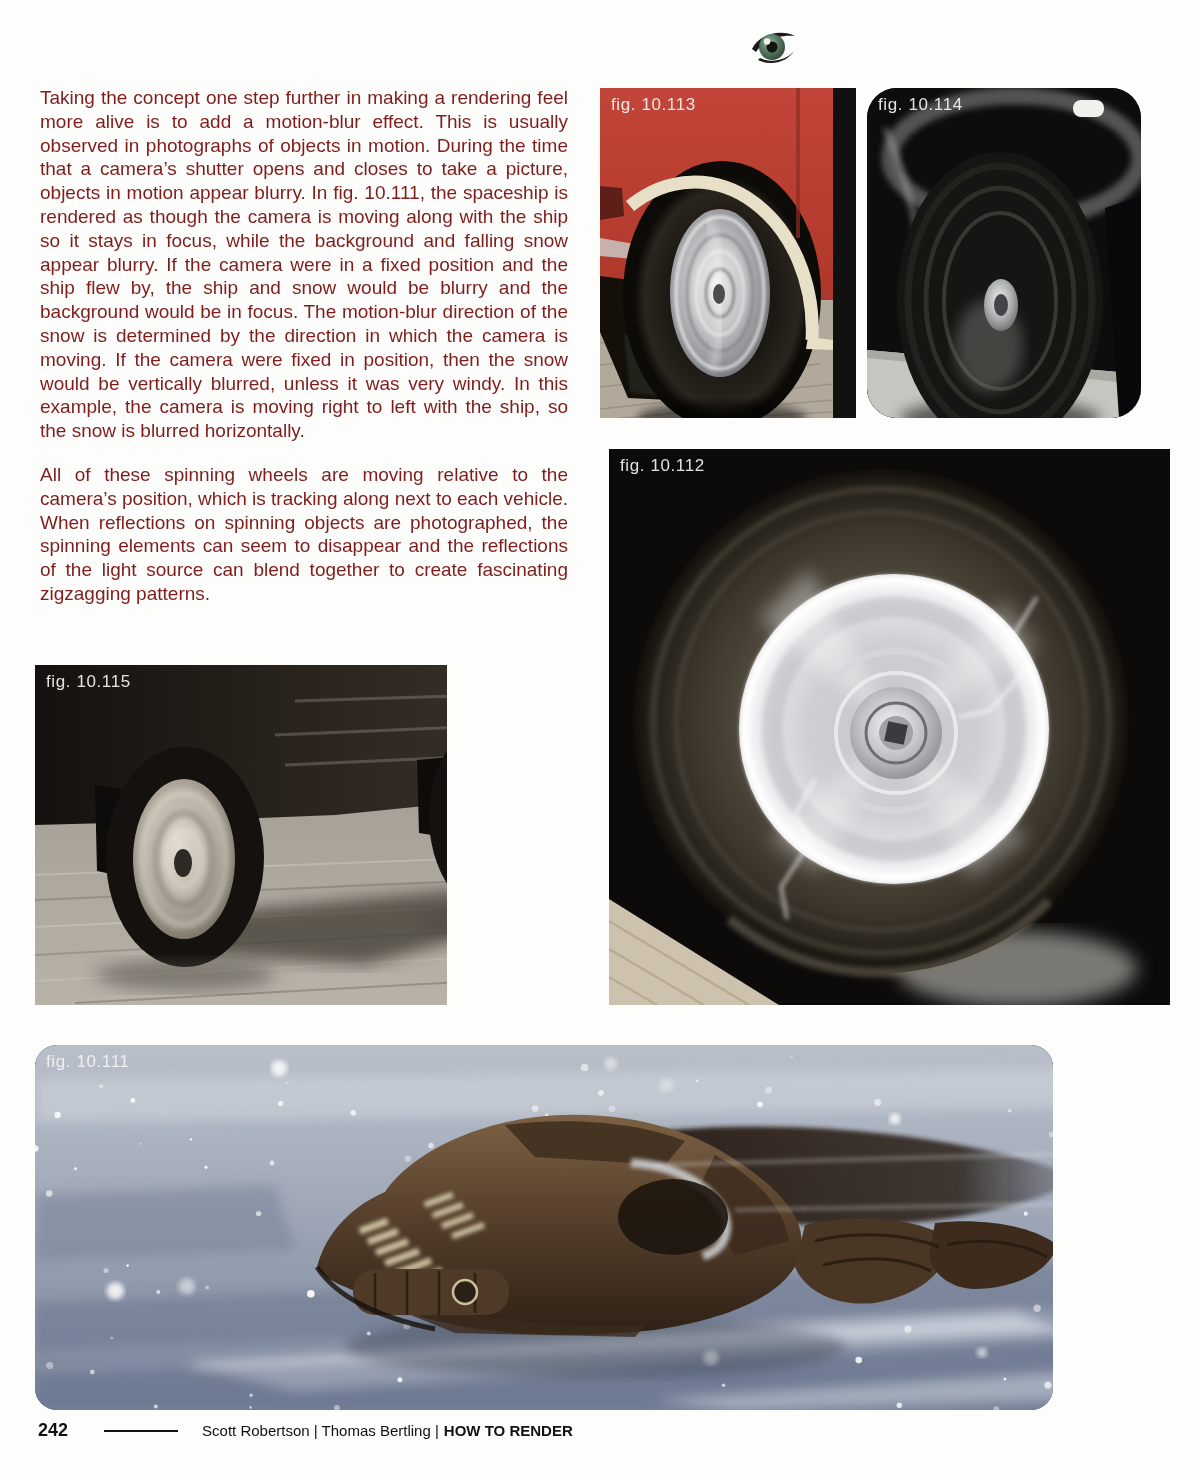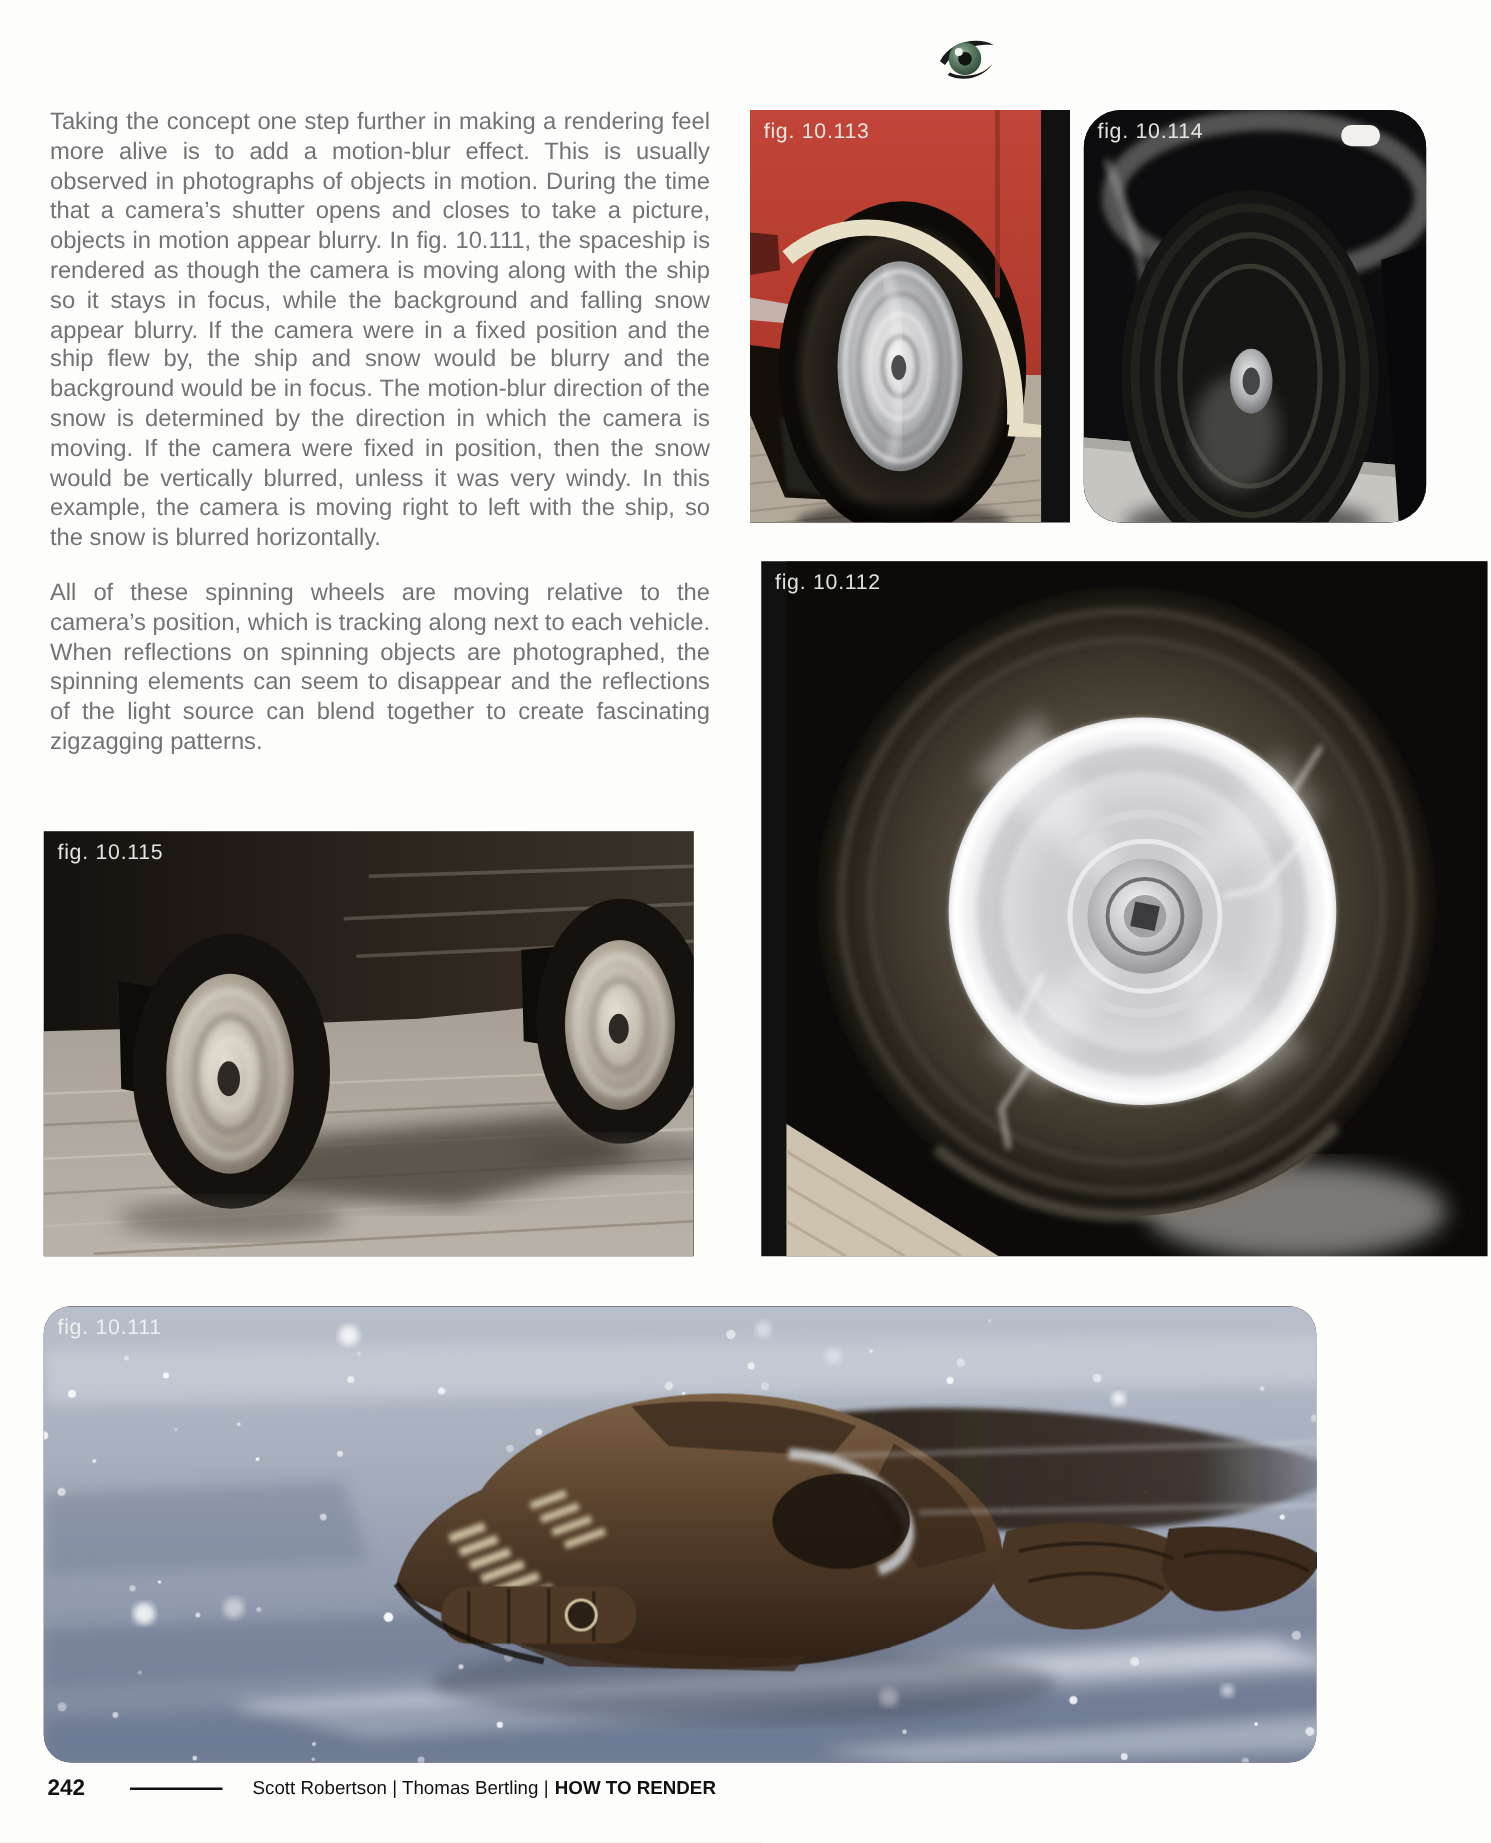--- a/index.html
+++ b/index.html
@@ -7,21 +7,21 @@
     position:relative; width:1193px; height:1474px; background:#fdfdfc;
     font-family:"Liberation Sans", sans-serif; margin:0 auto; overflow:hidden;
   }
   .page-title{
     position:absolute; left:40px; top:28px; margin:0;
     font-size:27px; font-weight:bold; letter-spacing:-0.3px; color:#0c0c0c;
   }
   .eye-icon-wrap{ position:absolute; left:748px; top:27px; width:52px; height:38px; }
   .text-col{
     position:absolute; left:40px; top:86px; width:528px;
-    font-size:19px; line-height:23.8px; color:#737373;
+    font-size:19px; line-height:23.8px; color:#7f1d1d;
     text-align:justify;
   }
   .text-col p{ margin:0; }
   .text-col p + p{ margin-top:20px; }
   .fig{ position:absolute; overflow:hidden; background:#111; }
   .fig svg{ display:block; }
   .fig-label{
     position:absolute; left:11px; top:7px; color:#f4f4f2; font-size:17px;
     letter-spacing:0.6px; opacity:0.92;
   }
@@ -151,21 +151,21 @@
         <ellipse cx="133" cy="212" rx="74" ry="112" stroke="#32322c" stroke-width="5"></ellipse>
         <ellipse cx="133" cy="213" rx="56" ry="88" stroke="#3c3c35" stroke-width="4"></ellipse>
       </g>
       <ellipse cx="122" cy="258" rx="34" ry="46" fill="#8d8d88" opacity="0.4" filter="url(#b4)"></ellipse>
       <ellipse cx="134" cy="217" rx="17" ry="26" fill="url(#hub114)"></ellipse>
       <ellipse cx="134" cy="217" rx="7" ry="11" fill="#44454a"></ellipse>
     </svg>
     <span class="fig-label">fig. 10.114</span>
   </div>
 
-  <div class="fig" style="left:609px; top:449px; width:561px; height:556px;padding-left:20px;">
+  <div class="fig" style="left:609px; top:449px; width:561px; height:556px;">
     <svg width="561" height="556" viewBox="0 0 561 556">
       <defs>
         <radialGradient id="tire112" cx="50%" cy="50%" r="50%">
           <stop offset="58%" stop-color="#4d463a"></stop>
             <stop offset="78%" stop-color="#3a342a"></stop>
           <stop offset="94%" stop-color="#211d16"></stop>
             <stop offset="100%" stop-color="#120f0b"></stop>
         </radialGradient>
         <radialGradient id="rim112" cx="50%" cy="50%" r="50%">
           <stop offset="0%" stop-color="#c6c6ca"></stop>
@@ -219,21 +219,21 @@
       </g>
       <circle cx="287" cy="284" r="60" fill="none" stroke="#ececee" stroke-width="4" opacity="0.9"></circle>
       <circle cx="287" cy="284" r="46" fill="url(#hub112)"></circle>
       <circle cx="287" cy="284" r="30" fill="none" stroke="#6e6e72" stroke-width="3"></circle>
       <circle cx="287" cy="284" r="17" fill="#a2a2a6"></circle>
       <rect x="277" y="274" width="20" height="20" fill="#3b3b3e" transform="rotate(12 287 284)"></rect>
     </svg>
     <span class="fig-label">fig. 10.112</span>
   </div>
 
-  <div class="fig" style="left:35px; top:665px; width:520px; height:340px;">
+  <div class="fig" style="left:35px; top:665px; width:412px; height:340px;">
     <svg width="520" height="340" viewBox="0 0 520 340">
       <defs>
         <linearGradient id="road115" x1="0" y1="0" x2="0" y2="1">
           <stop offset="0%" stop-color="#9a948a"></stop>
             <stop offset="100%" stop-color="#b8b2a9"></stop>
         </linearGradient>
         <linearGradient id="body115" x1="0" y1="0" x2="1" y2="0">
           <stop offset="0%" stop-color="#15110e"></stop>
             <stop offset="55%" stop-color="#2b251e"></stop>
           <stop offset="100%" stop-color="#3a332a"></stop>

